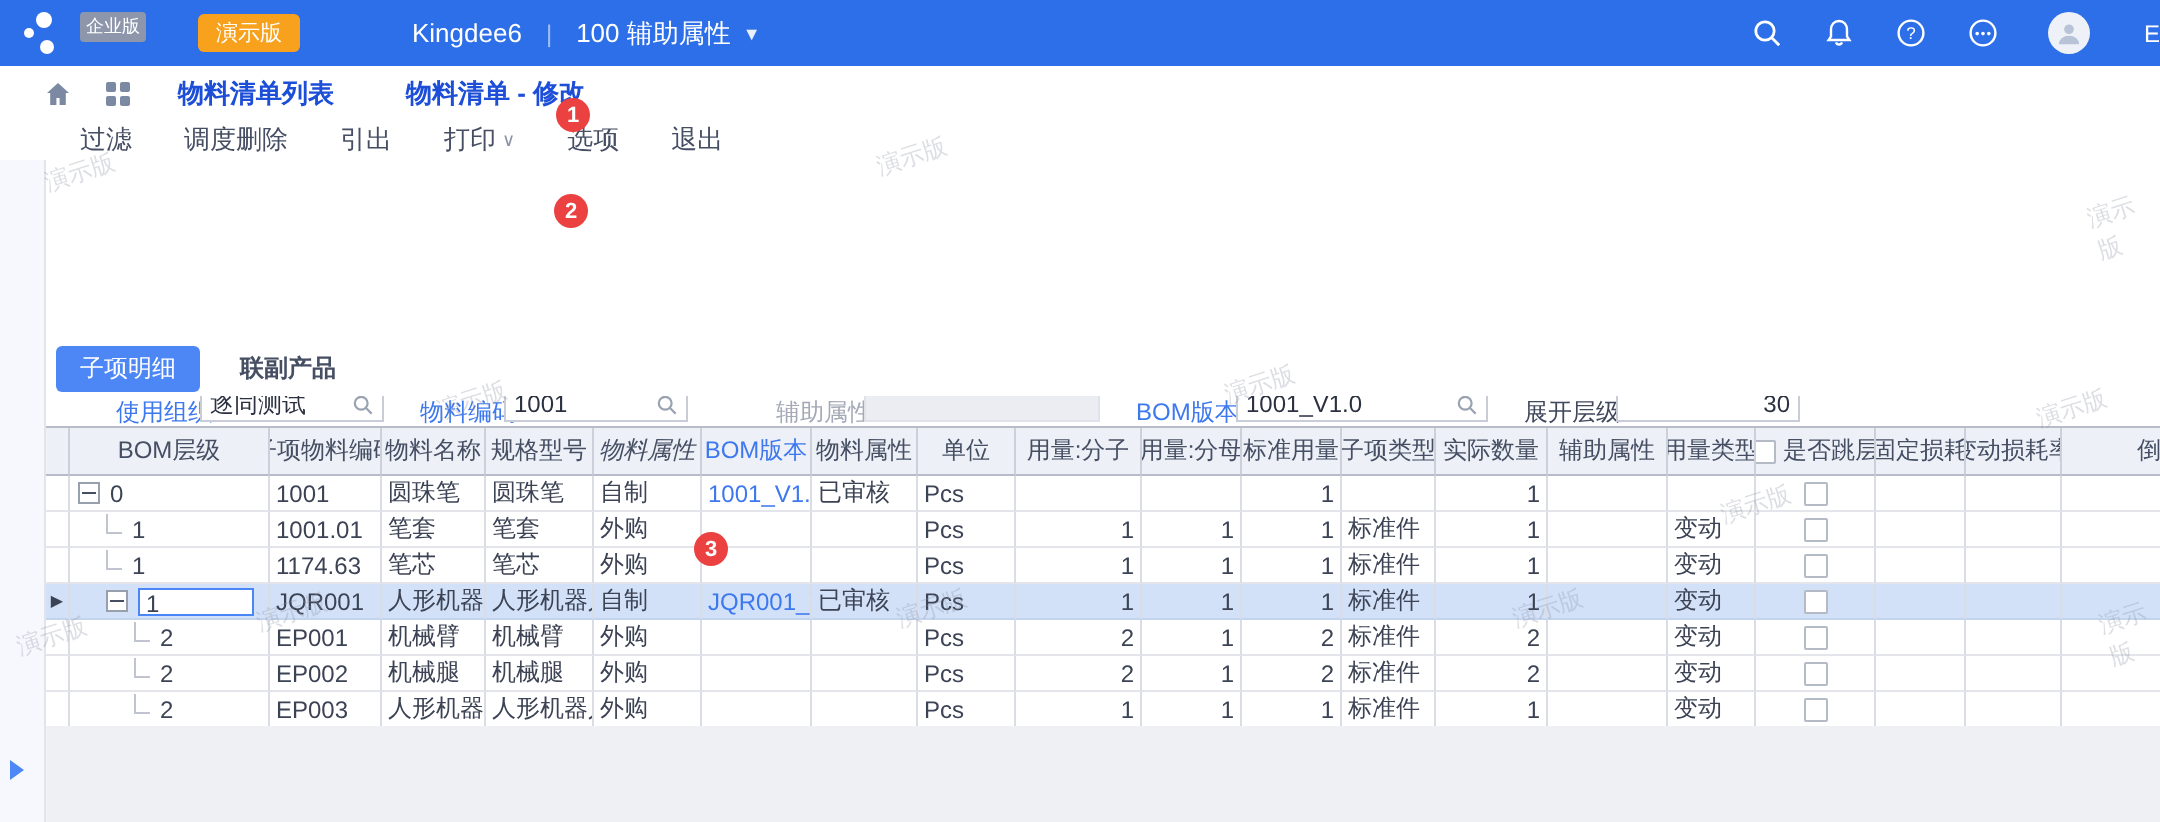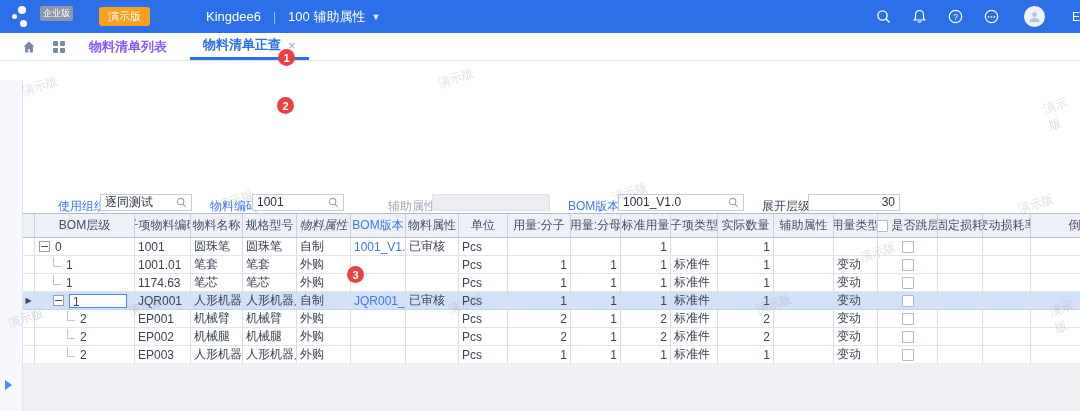--- a/index.html
+++ b/index.html
@@ -24,21 +24,21 @@
   .topbar-right{margin-left:auto;display:flex;align-items:center;gap:21px;padding-right:0;}
   .tb-icon{width:15px;height:15px;display:block;}
   .avatar{width:21px;height:21px;border-radius:50%;background:#eef2f8;display:flex;align-items:center;justify-content:center;margin-left:4px;}
   .avatar-letter{color:#fff;font-size:12px;margin-left:6px;}
 
   
   .tabbar{position:absolute;left:0;top:33px;width:1080px;height:27px;background:#fff;
           border-bottom:1px solid #e2e5ec;display:flex;align-items:center;}
   .nav-ico{margin-left:22px;width:14px;height:14px;}
   .nav-ico + .nav-ico{margin-left:16px;}
-  .tab{height:27px;display:flex;align-items:center;padding:0 13px;font-size:13px;font-weight:bold;color:#8b5cf6;position:relative;margin-left:10px;}
+  .tab{height:27px;display:flex;align-items:center;padding:0 13px;font-size:13px;font-weight:bold;color:#1d4ed8;position:relative;margin-left:10px;}
   .tab.active{color:#2d6fe8;border-bottom:3px solid #2d6fe8;box-sizing:border-box;}
   .tab .close{margin-left:7px;color:#9aa2b3;font-weight:normal;font-size:13px;}
 
   
   .toolbar{position:absolute;left:0;top:60px;width:1080px;height:20px;background:#fff;
            display:flex;align-items:center;gap:26px;padding-left:40px;box-sizing:border-box;font-size:13px;color:#454e63;}
   .tool-item{display:flex;align-items:center;gap:3px;}
   .tool-caret{font-size:9px;color:#8b93a5;}
 
   
@@ -159,26 +159,46 @@
       </svg>
     <svg class="nav-ico" viewBox="0 0 14 14">
         <rect x="1" y="1" width="5" height="5" rx="1" fill="#7c89a3"></rect>
         <rect x="8" y="1" width="5" height="5" rx="1" fill="#7c89a3"></rect>
         <rect x="1" y="8" width="5" height="5" rx="1" fill="#7c89a3"></rect>
         <rect x="8" y="8" width="5" height="5" rx="1" fill="#7c89a3"></rect>
       </svg>
     <div class="tab">
         <span>物料清单列表</span>
       </div>
-    <div class="tab active">
-      <span>物料清单正查</span>
-      <span class="close">×</span>
-    </div>
+    <div class="tab">
+        <span>物料清单 - 修改</span>
+      </div>
   </div>
 
+  <div class="toolbar">
+    <div class="tool-item">
+        <span>过滤</span>
+      </div>
+    <div class="tool-item">
+        <span>调度删除</span>
+      </div>
+    <div class="tool-item">
+        <span>引出</span>
+      </div>
+    <div class="tool-item">
+        <span>打印</span>
+        <span class="tool-caret">∨</span>
+      </div>
+    <div class="tool-item">
+        <span>选项</span>
+      </div>
+    <div class="tool-item">
+        <span>退出</span>
+      </div>
+  </div>
 
 
   <div class="filterpanel">
     <div class="f-label blue" style="left:58px;top:103px;">使用组织</div>
     <div class="f-input" style="left:100px;top:99px;width:92px;">
       <span class="val">逐同测试</span>
       <svg class="mag" viewBox="0 0 11 11">
           <circle cx="4.6" cy="4.6" r="3.2" fill="none" stroke="#9aa2b1" stroke-width="1.1"></circle>
           <line x1="7" y1="7" x2="9.8" y2="9.8" stroke="#9aa2b1" stroke-width="1.1"></line>
         </svg>
@@ -247,20 +267,24 @@
     <div class="cb" style="left:752px;top:142px;">
         <span class="box"></span>
         <span>实际数量按父项需求数量逐层计算</span>
       </div>
     <div class="cb disabled" style="left:592px;top:157px;">
         <span class="box"></span>
         <span>供应组织找不到继续在使用组织找</span>
       </div>
   </div>
 
+  <div class="subtabs">
+    <div class="pill">子项明细</div>
+    <div class="subtab2">联副产品</div>
+  </div>
 
   <div class="bomtable" id="bom-table">
       <div class="trow header">
         <div class="tcell" style="width: 12px; flex: 0 0 auto;">
           <span></span>
         </div>
         <div class="tcell" style="width: 100px; flex: 0 0 auto;">
           <span>BOM层级</span>
         </div>
         <div class="tcell" style="width: 56px; flex: 0 0 auto;">

